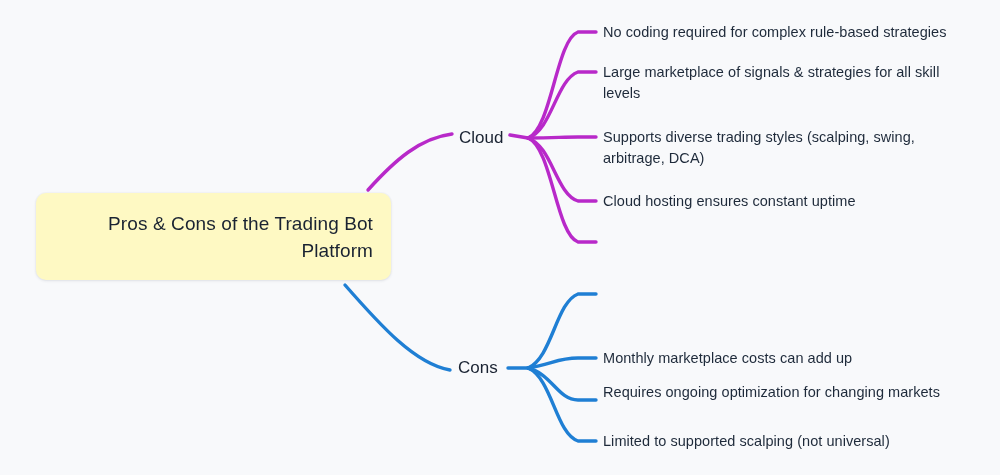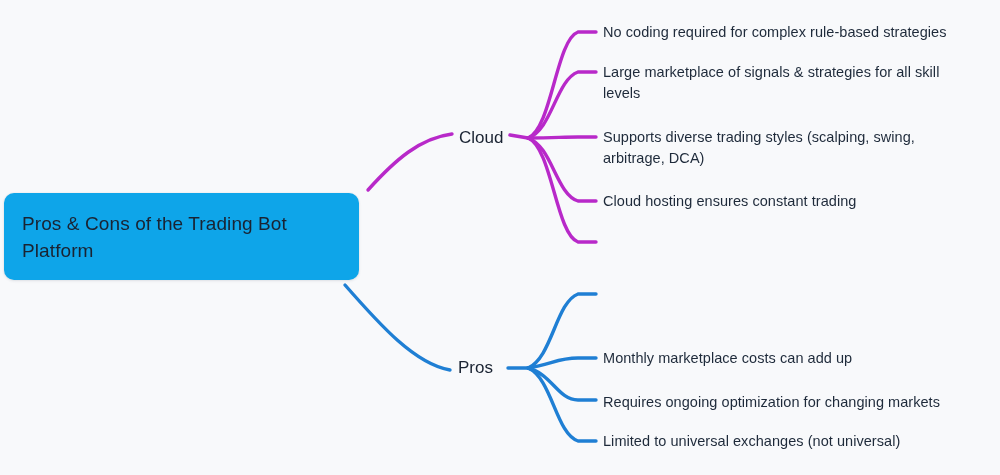--- a/index.html
+++ b/index.html
@@ -25,31 +25,32 @@
   .edges {
     position: absolute;
     left: 0;
     top: 0;
     width: 1000px;
     height: 475px;
     pointer-events: none;
   }
   .root-node {
     position: absolute;
-    left: 4px;
+    left: 36px;
     top: 193px;
     width: 355px;
     height: 87px;
     box-sizing: border-box;
-    background: #0ea5e9;
+    background: #fef9c3;
     border-radius: 10px;
     box-shadow: 0 1px 3px rgba(28, 40, 64, 0.10), 0 0 0 1px rgba(28, 40, 64, 0.02);
     display: flex;
     align-items: center;
     padding: 0 18px 0 18px;
+    text-align: right;
   }
   .root-label {
     font-size: 19px;
     line-height: 27px;
     color: #1a2332;
     font-weight: 400;
     letter-spacing: 0.1px;
   }
   .branch-label {
     position: absolute;
@@ -99,24 +100,24 @@
       <path stroke="#1f7fd4" d="M 528 368 C 552 374, 558 400, 578 400 L 596 400"></path>
       <path stroke="#1f7fd4" d="M 528 368 C 552 378, 556 434, 578 441 L 596 441"></path>
     </g>
   </svg>
 
   <div class="root-node">
     <span class="root-label">Pros &amp; Cons of the Trading Bot Platform</span>
   </div>
 
   <div class="branch-label pros">Cloud</div>
-  <div class="branch-label cons">Pros</div>
+  <div class="branch-label cons">Cons</div>
 
   <div class="leaf-label" style="top:22px">No coding required for complex rule-based strategies</div>
   <div class="leaf-label" style="top:62px">Large marketplace of signals &amp; strategies for all skill levels</div>
   <div class="leaf-label" style="top:127px">Supports diverse trading styles (scalping, swing, arbitrage, DCA)</div>
-  <div class="leaf-label" style="top:191px">Cloud hosting ensures constant trading</div>
+  <div class="leaf-label" style="top:191px">Cloud hosting ensures constant uptime</div>
 
   <div class="leaf-label" style="top:348px">Monthly marketplace costs can add up</div>
-  <div class="leaf-label" style="top:392px">Requires ongoing optimization for changing markets</div>
-  <div class="leaf-label" style="top:431px">Limited to universal exchanges (not universal)</div>
+  <div class="leaf-label" style="top:382px">Requires ongoing optimization for changing markets</div>
+  <div class="leaf-label" style="top:431px">Limited to supported scalping (not universal)</div>
 
 </div>
 
 </body></html>

